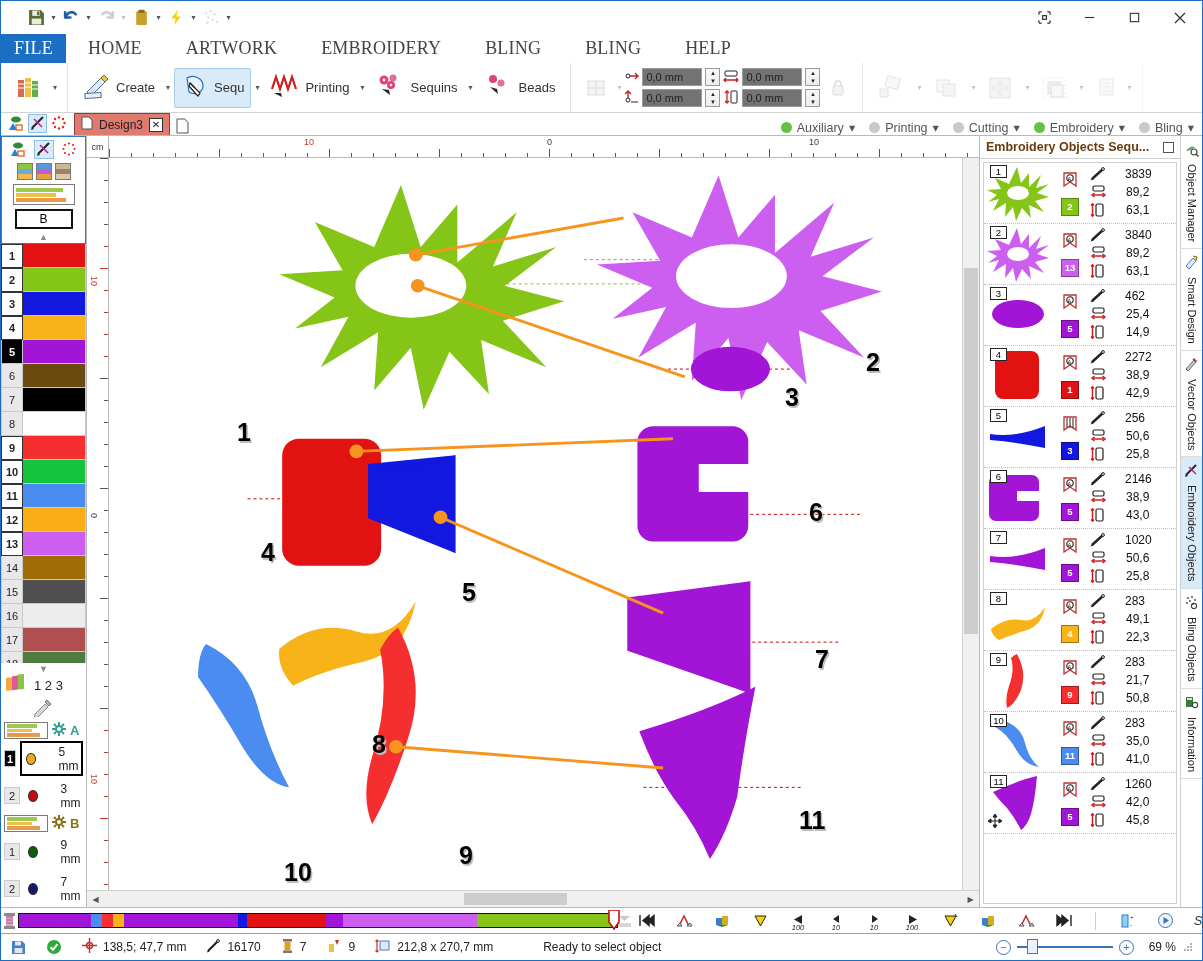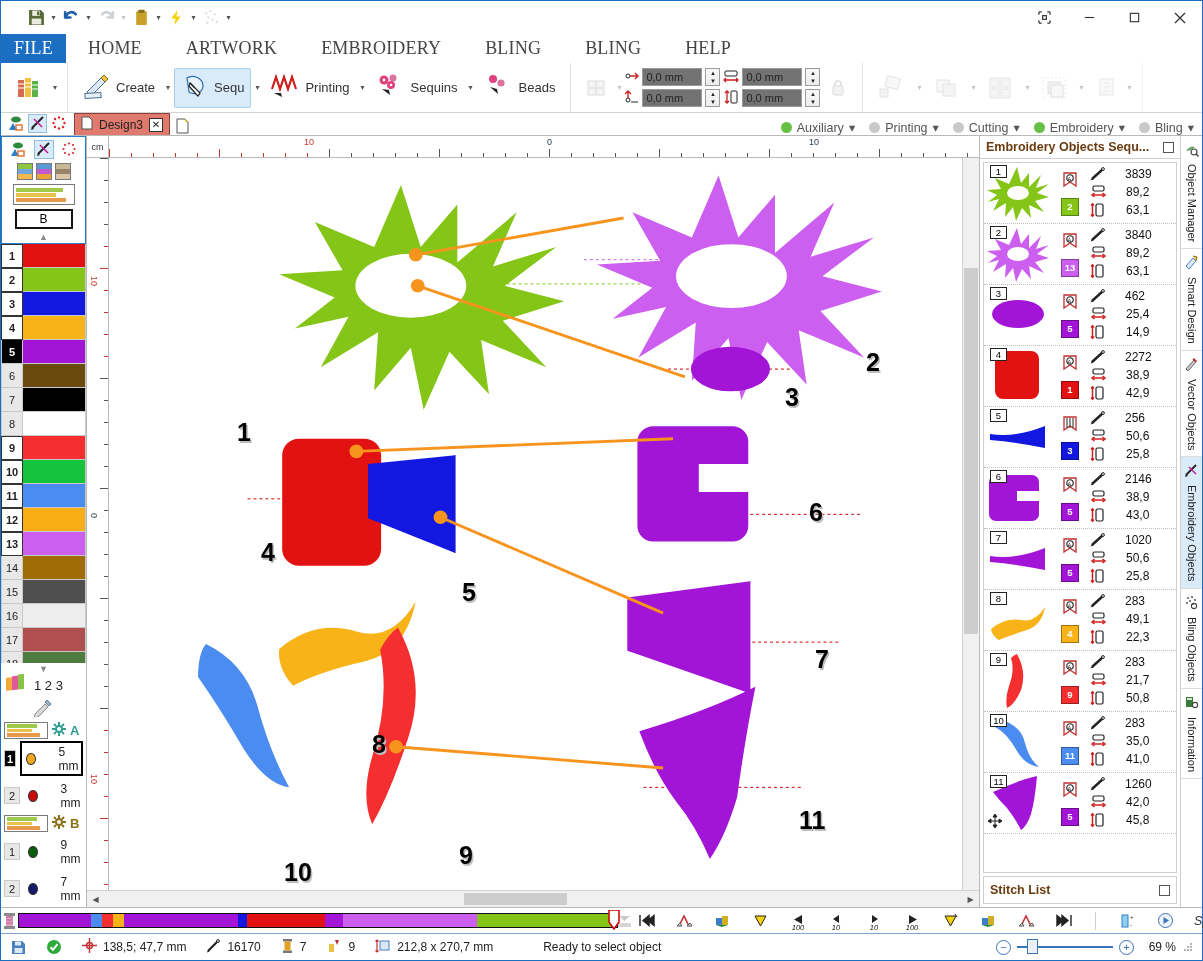--- a/index.html
+++ b/index.html
@@ -1367,24 +1367,20 @@
                   <span><svg width="17" height="14" viewBox="0 0 17 14">
                       <rect x="6" y="1" width="7" height="12" rx="1.5" fill="none" stroke="#222" stroke-width="1.2"></rect>
                       <path d="M2.5 1v12" stroke="#d01f1f" stroke-width="1.5"></path>
                       <path d="M1 2.5 L2.5 0.8 L4 2.5M1 11.5 L2.5 13.2 L4 11.5" stroke="#d01f1f" stroke-width="1.5" fill="none"></path>
                     </svg></span>
                   <span>45,8</span>
                 </div>
      </div>
             </div>
           </div>
-        <div class="stitchlist">
-          <span>Stitch List</span>
-          <span class="sq"></span>
-        </div>
       </div>
       <div class="vtabs" id="vtabs">
           <div class="vtab">
             <span><svg width="15" height="15" viewBox="0 0 15 15">
                 <path d="M2 9 Q6 3 11 5 Q7 9 2 9z" fill="#6fa86f"></path>
                 <circle cx="10" cy="10" r="3" fill="none" stroke="#444" stroke-width="1.2"></circle>
                 <path d="M12 12 l2.5 2.5" stroke="#444" stroke-width="1.4"></path>
               </svg></span>
             <span class="lbl">Object Manager</span>
           </div>

